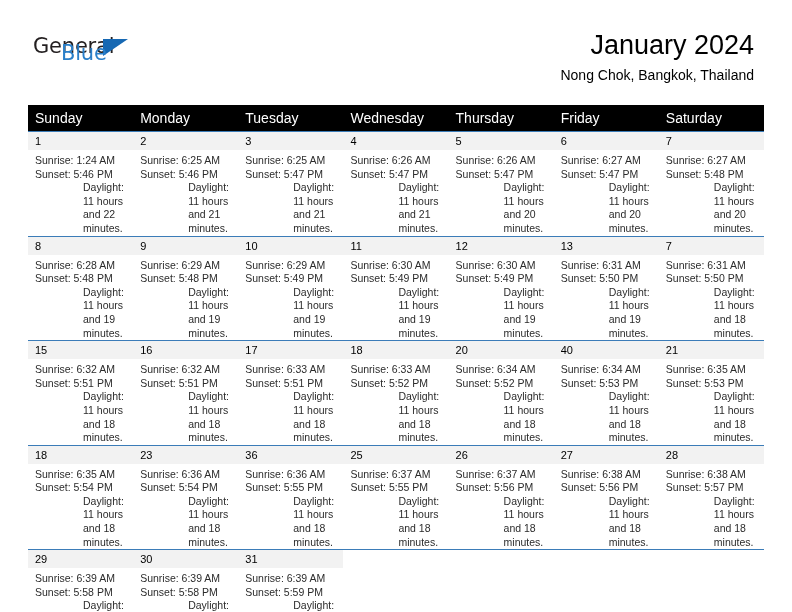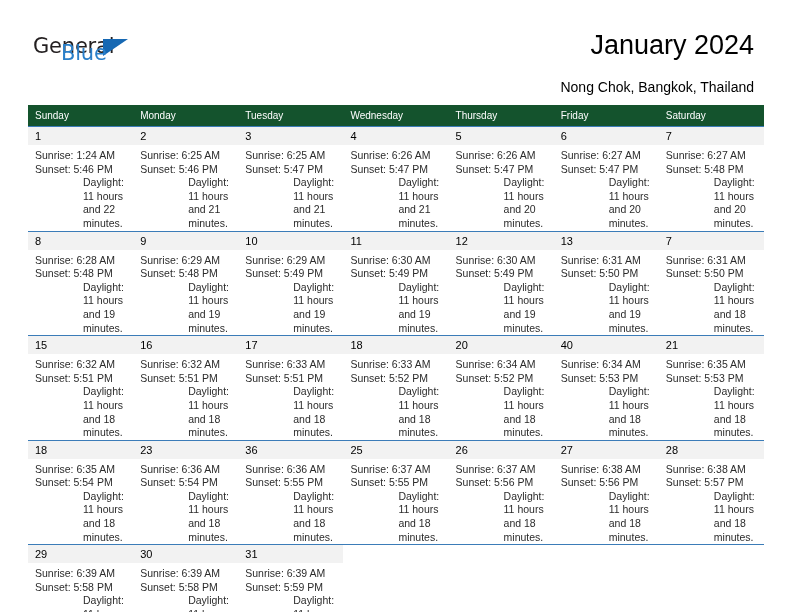--- a/index.html
+++ b/index.html
@@ -73,43 +73,43 @@
     text-align: right;
   }
   .cal-title {
     font-size: 27px;
     font-weight: normal;
     color: #000000;
     line-height: 1.15;
     white-space: nowrap;
   }
   .cal-subtitle {
-    margin-top: 18px;
+    margin-top: 6px;
     font-size: 14px;
     font-weight: normal;
     color: #000000;
     line-height: 1.2;
     white-space: nowrap;
   }
 
   
   .calendar {
     position: absolute;
     left: 28px;
     top: 105px;
     width: 736px;
     border-collapse: collapse;
     table-layout: fixed;
   }
   .calendar col { width: 105.14px; }
 
   .dow-row th {
-    background: #14532d;
+    background: #000000;
     color: #ffffff;
-    font-size: 10px;
+    font-size: 14px;
     font-weight: normal;
     text-align: left;
     padding: 5px 0 5px 7px;
     height: 19px;
     box-sizing: border-box;
     border: none;
   }
 
   .week-row td {
     vertical-align: top;

